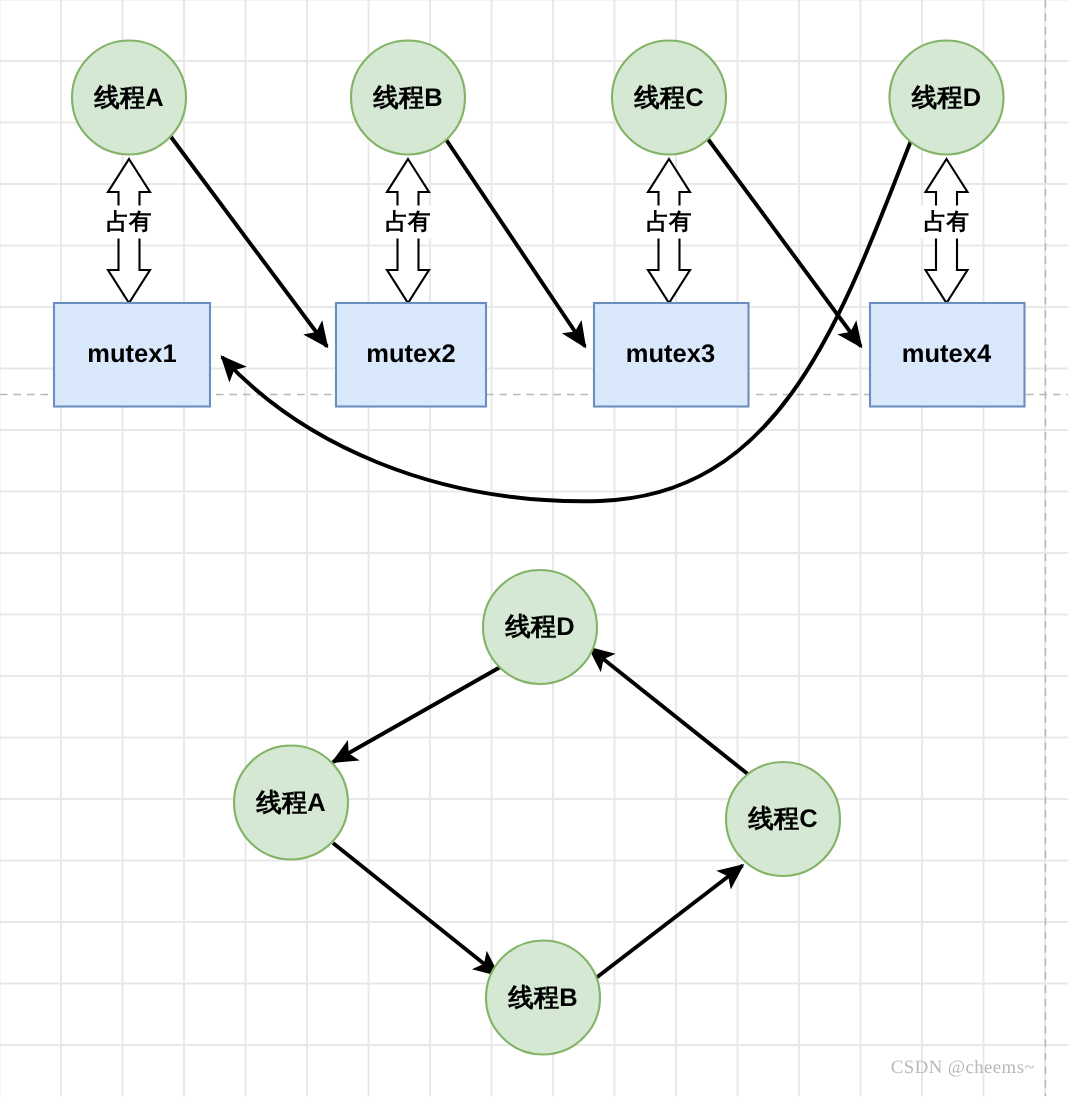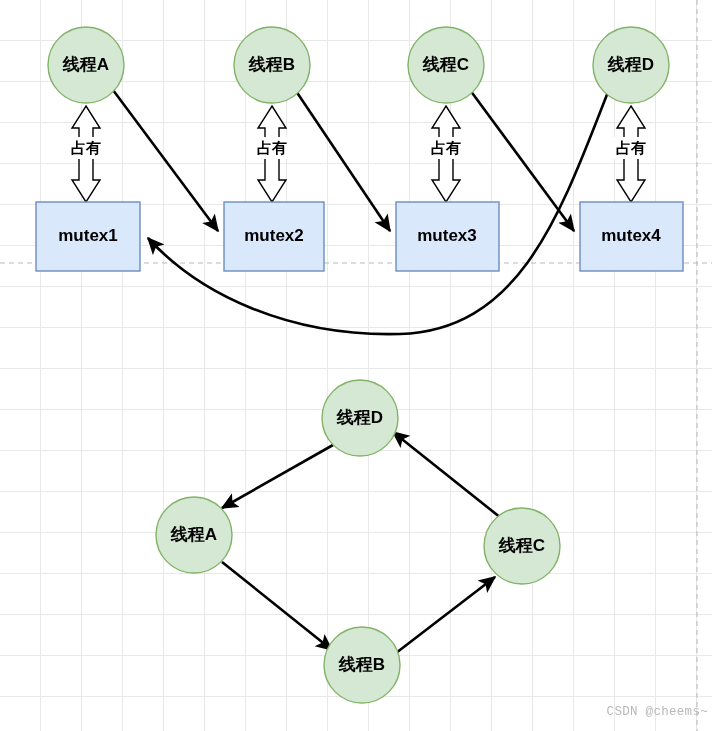--- a/index.html
+++ b/index.html
@@ -74,23 +74,23 @@
     stroke-linejoin: miter;
   }
   .guide-dash {
     stroke: #b8b8b8;
     stroke-width: 1;
     stroke-dasharray: 5 4;
     fill: none;
   }
   .watermark {
     position: absolute;
-    right: 4px;
+    right: 22px;
     bottom: 12px;
-    font-family: Liberation Mono, monospace;
+    font-family: Liberation Serif, serif;
     font-size: 12.5px;
     color: #b9b9b9;
     letter-spacing: 0.3px;
     white-space: nowrap;
     user-select: none;
   }
 </style>
 </head>
 <body>
 

